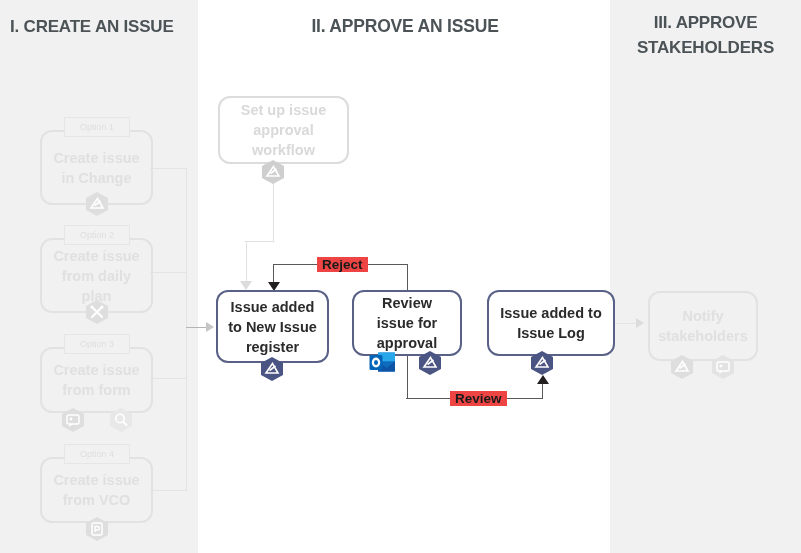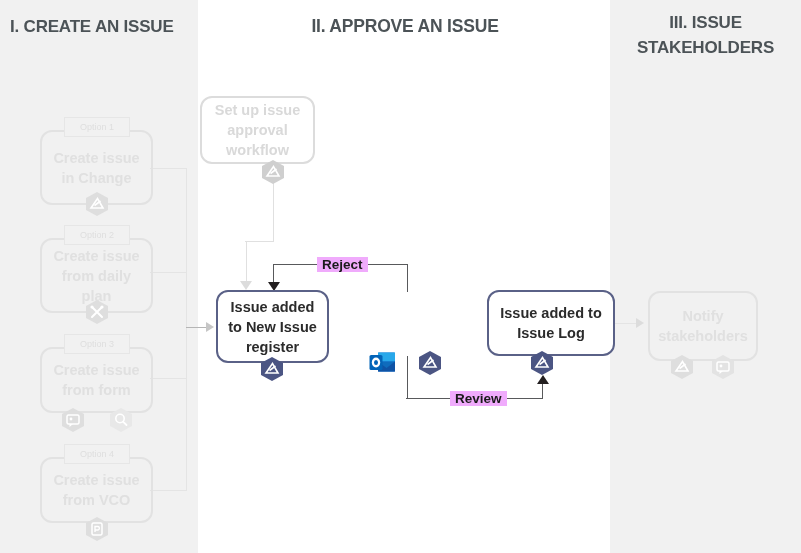--- a/index.html
+++ b/index.html
@@ -152,38 +152,38 @@
     border-bottom: 5px solid transparent;
     border-left: 8px solid #dcdcdc;
   }
 
   
   .edge-label {
     position: absolute;
     font-weight: bold;
     font-size: 13.5px;
     color: #1a1a1a;
-    background: #f0abfc;
+    background: #ef4444;
     padding: 0 5px;
     z-index: 7;
     white-space: nowrap;
   }
 </style>
 </head>
 <body>
 
 <div id="canvas">
 
   <div class="col-bg" id="col-bg-1"></div>
   <div class="col-bg" id="col-bg-2"></div>
   <div class="col-bg" id="col-bg-3"></div>
 
   <div class="col-head" id="head-2">II. APPROVE AN ISSUE</div>
   <div class="col-head" id="head-1">I. CREATE AN ISSUE</div>
-  <div class="col-head" id="head-3">III. ISSUE STAKEHOLDERS</div>
+  <div class="col-head" id="head-3">III. APPROVE STAKEHOLDERS</div>
 
   <div class="ln ln-v c-light" style="left:186px; top:168px; height:322px; border-left-width:1.5px;"></div>
 
   <div class="ln ln-h c-light" style="left:150px; top:168px; width:37px; border-top-width:1.5px;"></div>
   <div class="ln ln-h c-light" style="left:150px; top:272px; width:37px; border-top-width:1.5px;"></div>
   <div class="ln ln-h c-light" style="left:150px; top:378px; width:37px; border-top-width:1.5px;"></div>
   <div class="ln ln-h c-light" style="left:150px; top:490px; width:37px; border-top-width:1.5px;"></div>
 
   <div class="ln ln-h c-mid" style="left:186px; top:327px; width:26px; border-top-width:1.3px;"></div>
   <div class="arw arw-right-mid" style="left:206px; top:322px;"></div>
@@ -238,21 +238,21 @@
     <span>Create issue from VCO</span>
   </div>
   <div class="hex" style="left:84px; top:516px;">
     <svg viewBox="0 0 26 26">
       <polygon points="13,1 24,7 24,19 13,25 2,19 2,7" fill="#dedede"></polygon>
       <rect x="8" y="7" width="10" height="12" rx="1.5" fill="none" stroke="#ffffff" stroke-width="1.5"></rect>
       <path d="M11 16 L11 10.5 L14 10.5 A1.8 1.8 0 0 1 14 14 L11 14" fill="none" stroke="#ffffff" stroke-width="1.4"></path>
     </svg>
   </div>
 
-  <div class="card faded-onwhite" style="left:200px; top:96px; width:115px; height:68px;align-items:center;">
+  <div class="card faded-onwhite" style="left:218px; top:96px; width:131px; height:68px;align-items:center;">
     <span>Set up issue approval workflow</span>
   </div>
   <div class="hex" style="left:260px; top:159px;">
     <svg viewBox="0 0 26 26">
       <polygon points="13,1 24,7 24,19 13,25 2,19 2,7" fill="#cfcfcf"></polygon>
       <path d="M7 17 L13.5 7.5 L19 17 Z" fill="none" stroke="#ffffff" stroke-width="1.6"></path>
       <path d="M10.5 14.5 L16.5 10" stroke="#ffffff" stroke-width="1.6" fill="none"></path>
     </svg>
   </div>
 
@@ -265,20 +265,23 @@
     <span>Issue added to New Issue register</span>
   </div>
   <div class="hex" style="left:259px; top:356px;">
     <svg viewBox="0 0 26 26">
       <polygon points="13,1 24,7 24,19 13,25 2,19 2,7" fill="#4b5583"></polygon>
       <path d="M7 17 L13.5 7.5 L19 17 Z" fill="none" stroke="#ffffff" stroke-width="1.6"></path>
       <path d="M10.5 14.5 L16.5 10" stroke="#ffffff" stroke-width="1.6" fill="none"></path>
     </svg>
   </div>
 
+  <div class="card active" style="left:352px; top:290px; width:110px; height:66px;">
+    <span>Review issue for approval</span>
+  </div>
   <div class="outlook" style="left:369px; top:350px;">
     <svg viewBox="0 0 27 25">
       <rect x="9" y="2.5" width="17" height="19" rx="1" fill="#1a6fd4"></rect>
       <rect x="9" y="2.5" width="17" height="9" fill="#28a8ea"></rect>
       <rect x="9" y="11.5" width="17" height="10" fill="#0f6cbd"></rect>
       <path d="M9 11.5 L17.5 18 L26 11.5 L26 21.5 L9 21.5 Z" fill="#103f91" opacity="0.55"></path>
       <rect x="0.5" y="5" width="13" height="15" rx="1.6" fill="#0364b8"></rect>
       <ellipse cx="7" cy="12.5" rx="4.2" ry="5" fill="#ffffff"></ellipse>
       <ellipse cx="7" cy="12.5" rx="2" ry="2.6" fill="#0364b8"></ellipse>
     </svg>

